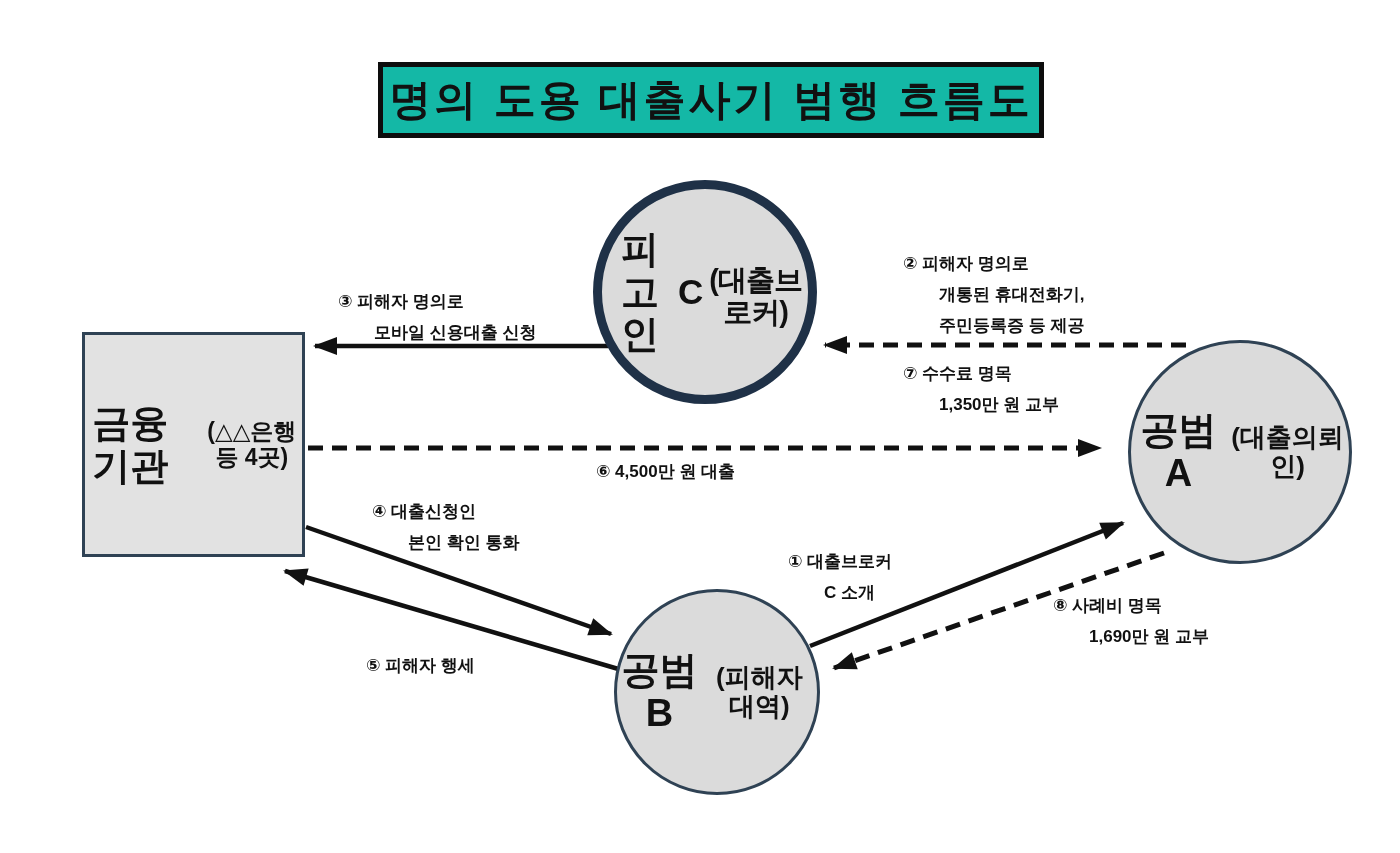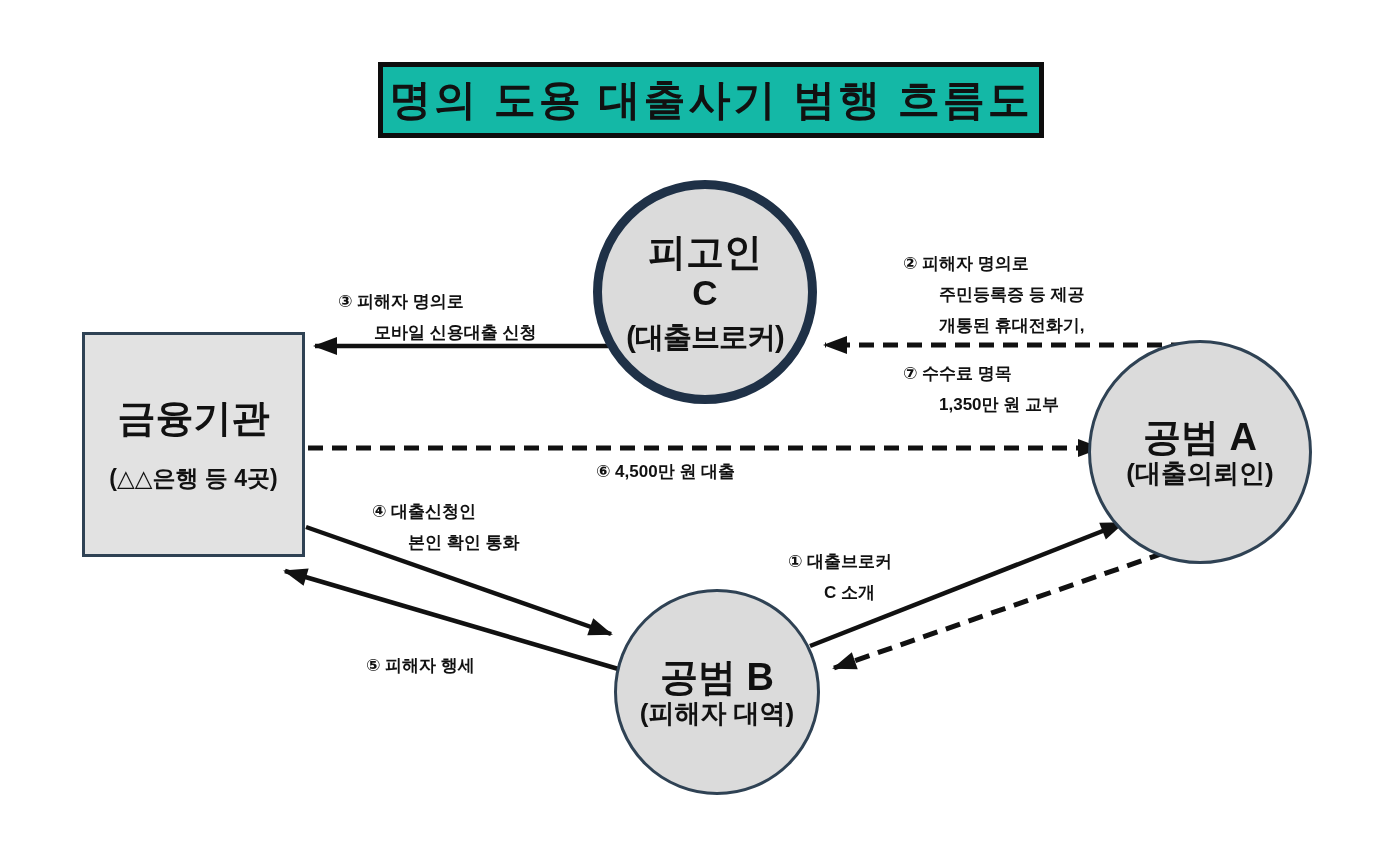--- a/index.html
+++ b/index.html
@@ -29,34 +29,34 @@
     border: 5px solid #0d0d0d;
     background: #14b8a6;
     display: flex; align-items: center; justify-content: center;
     font-size: 42px;
     letter-spacing: 3px;
     white-space: nowrap;
   }
 
   .node {
     position: absolute;
-    display: flex; flex-direction: column;
+    display: flex; flex-direction: row;
     align-items: center; justify-content: center;
     text-align: center;
     background: var(--node-fill);
     box-sizing: border-box;
     line-height: 1.12;
   }
   .circle { border-radius: 50%; }
   .node-c {
     left: 593px; top: 180px; width: 224px; height: 224px;
     border: 9px solid var(--navy-thick);
   }
   .node-a {
-    left: 1088px; top: 340px; width: 224px; height: 224px;
+    left: 1128px; top: 340px; width: 224px; height: 224px;
     border: 3px solid var(--node-border);
     text-align: center;
   }
   .node-b {
     left: 614px; top: 589px; width: 206px; height: 206px;
     border: 3px solid var(--node-border);
   }
   .node-bank {
     left: 82px; top: 332px; width: 223px; height: 225px;
     border: 3px solid var(--node-border);
@@ -138,22 +138,22 @@
     <div class="sub">(피해자 대역)</div>
   </div>
 
   <div class="edge-label lbl-3">
     <div>③ 피해자 명의로</div>
     <div class="ind">모바일 신용대출 신청</div>
   </div>
 
   <div class="edge-label lbl-2">
     <div>② 피해자 명의로</div>
+    <div class="ind">개통된 휴대전화기,</div>
     <div class="ind">주민등록증 등 제공</div>
-    <div class="ind">개통된 휴대전화기,</div>
   </div>
 
   <div class="edge-label lbl-7">
     <div>⑦ 수수료 명목</div>
     <div class="ind">1,350만 원 교부</div>
   </div>
 
   <div class="edge-label lbl-6">
     <div>⑥ 4,500만 원 대출</div>
   </div>
@@ -165,14 +165,18 @@
   <div class="edge-label lbl-4">
     <div>④ 대출신청인</div>
     <div class="ind">본인 확인 통화</div>
   </div>
 
   <div class="edge-label lbl-1">
     <div>① 대출브로커</div>
     <div class="ind">C 소개</div>
   </div>
 
+  <div class="edge-label lbl-8">
+    <div>⑧ 사례비 명목</div>
+    <div class="ind">1,690만 원 교부</div>
+  </div>
 
 </div>
 
 </body></html>

